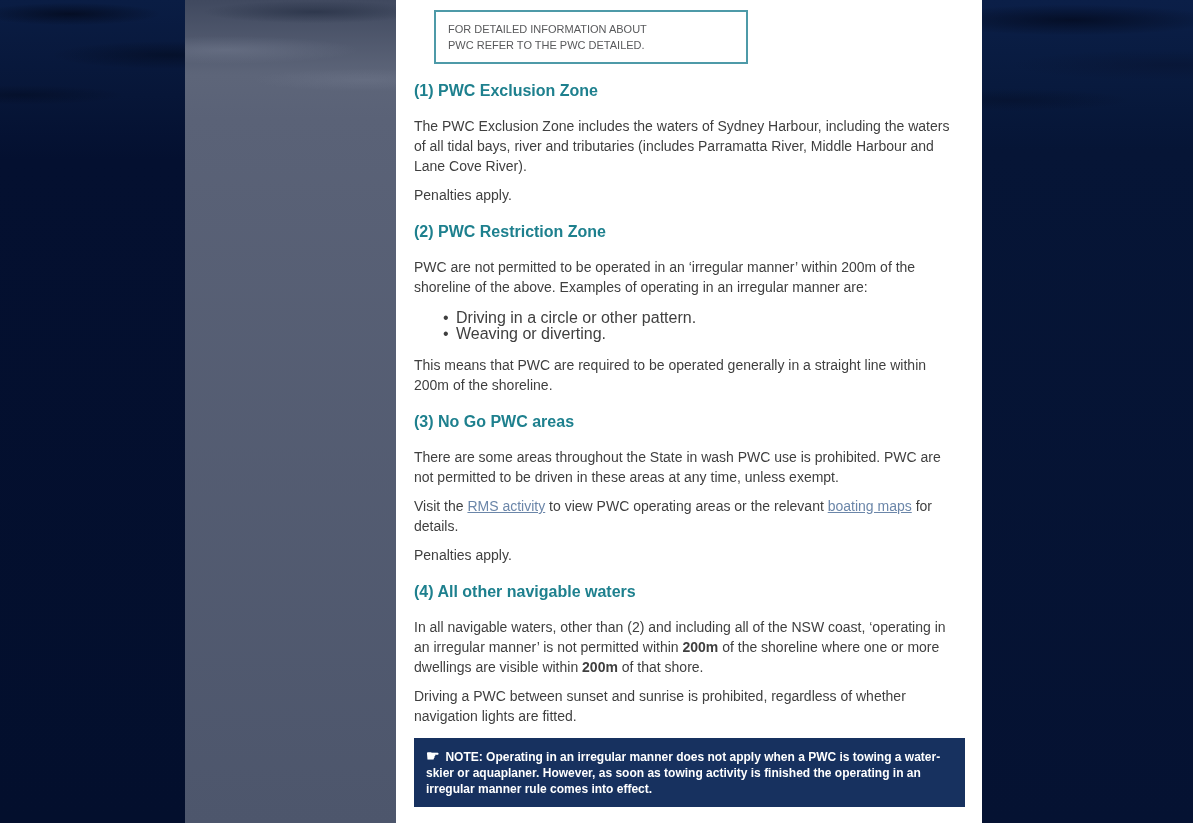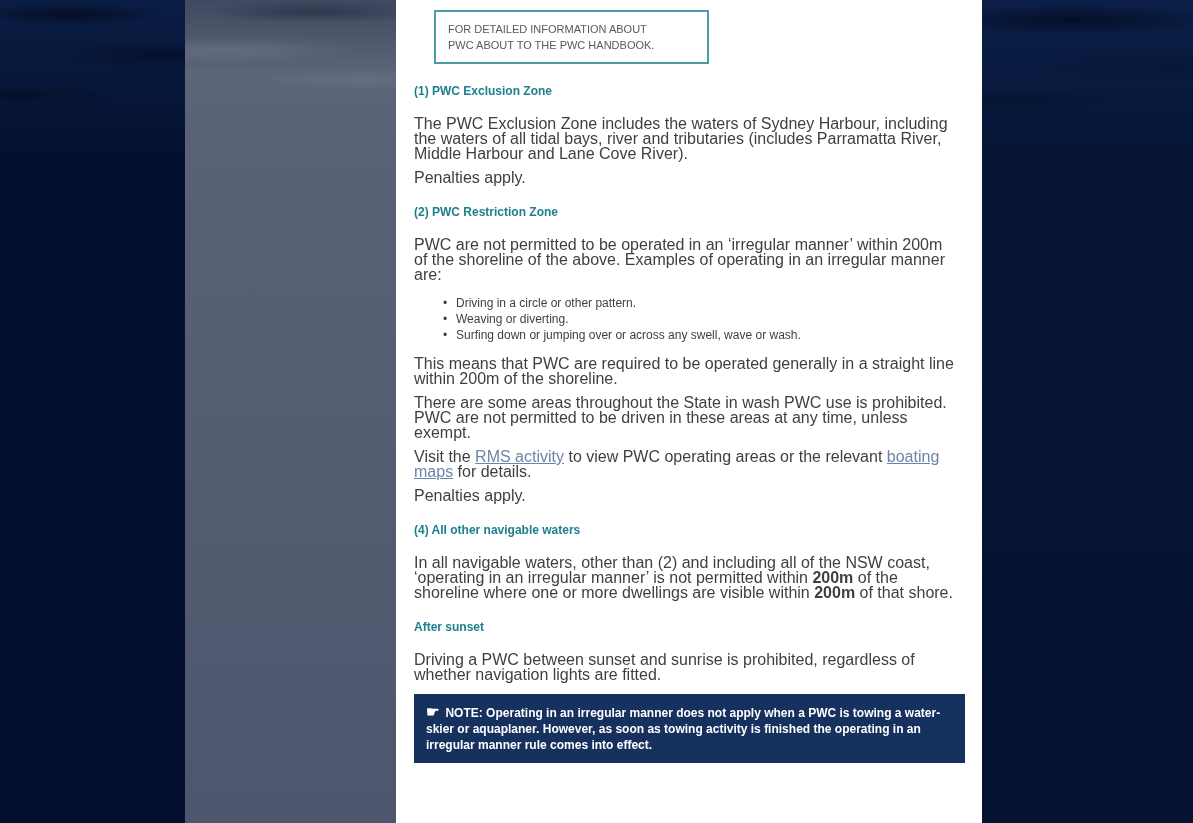--- a/index.html
+++ b/index.html
@@ -39,51 +39,51 @@
   .content {
     position: absolute; left: 396px; top: 0;
     width: 586px; height: 100%;
     background: #ffffff;
     box-sizing: border-box;
     padding: 0 22px 0 18px;
   }
   .infobox {
     box-sizing: border-box;
     margin: 10px 0 18px 20px;
-    width: 275px;
+    width: 314px;
     border: 2px solid var(--infobox-border, #4d9aa8);
     padding: 9px 12px;
     font-size: 11px; line-height: 16px;
     color: var(--infobox-text, #58595b);
   }
   h2 {
-    font-size: 12px; line-height: 18px;
+    font-size: 16px; line-height: 18px;
     margin: 18px 0 16px;
     color: var(--heading-teal, #1e808e);
     font-weight: bold;
   }
   p {
-    font-size: 16px; line-height: 15px;
+    font-size: 14px; line-height: 20px;
     margin: 0 0 9px;
     color: var(--body-text, #3f3f3f);
   }
   a.doclink {
     color: var(--link-blue, #6b86a9);
     text-decoration: underline;
     cursor: pointer;
   }
   ul.rules {
     list-style: none;
     margin: 13px 0 13px;
     padding: 0 0 0 29px;
   }
   ul.rules li {
     position: relative;
     padding-left: 13px;
-    font-size: 12px; line-height: 16px;
+    font-size: 16px; line-height: 16px;
     color: var(--body-text, #3f3f3f);
   }
   ul.rules li::before {
     content: "\2022";
     position: absolute; left: 0; top: 0;
     color: var(--body-text, #3f3f3f);
   }
   .notebox {
     margin-top: 12px;
     background: var(--note-bg, #17315f);
@@ -104,47 +104,46 @@
 <body>
 
 <div class="band band-left"></div>
 <div class="band band-mid"></div>
 <div class="band band-right"></div>
 
 <div class="content">
 
   <div class="infobox">
     <div>FOR DETAILED INFORMATION ABOUT</div>
-    <div>PWC ABOUT TO THE PWC HANDBOOK.</div>
+    <div>PWC REFER TO THE PWC DETAILED.</div>
   </div>
 
   <h2>(1) PWC Exclusion Zone</h2>
   <p>The PWC Exclusion Zone includes the waters of Sydney Harbour, including the waters of all tidal bays, river and tributaries (includes Parramatta River, Middle Harbour and Lane Cove River).</p>
   <p>Penalties apply.</p>
 
   <h2>(2) PWC Restriction Zone</h2>
   <p>PWC are not permitted to be operated in an ‘irregular manner’ within 200m of the shoreline of the above. Examples of operating in an irregular manner are:</p>
   <ul class="rules">
     <li>Driving in a circle or other pattern.</li>
     <li>Weaving or diverting.</li>
-    <li>Surfing down or jumping over or across any swell, wave or wash.</li>
   </ul>
   <p>This means that PWC are required to be operated generally in a straight line within 200m of the shoreline.</p>
 
+  <h2>(3) No Go PWC areas</h2>
   <p>There are some areas throughout the State in wash PWC use is prohibited. PWC are not permitted to be driven in these areas at any time, unless exempt.</p>
   <p>
     <span>Visit the </span><a class="doclink">RMS activity</a><span> to view PWC operating areas or the relevant </span><a class="doclink">boating maps</a><span> for details.</span>
   </p>
   <p>Penalties apply.</p>
 
   <h2>(4) All other navigable waters</h2>
   <p>
     <span>In all navigable waters, other than (2) and including all of the NSW coast, ‘operating in an irregular manner’ is not permitted within </span><b class="m200">200m</b><span> of the shoreline where one or more dwellings are visible within </span><b class="m200">200m</b><span> of that shore.</span>
   </p>
 
-  <h2>After sunset</h2>
   <p>Driving a PWC between sunset and sunrise is prohibited, regardless of whether navigation lights are fitted.</p>
 
   <div class="notebox">
     <span class="hand">☛</span><span>NOTE: Operating in an irregular manner does not apply when a PWC is towing a water-skier or aquaplaner. However, as soon as towing activity is finished the operating in an irregular manner rule comes into effect.</span>
   </div>
 
 </div>
 
 </body></html>

